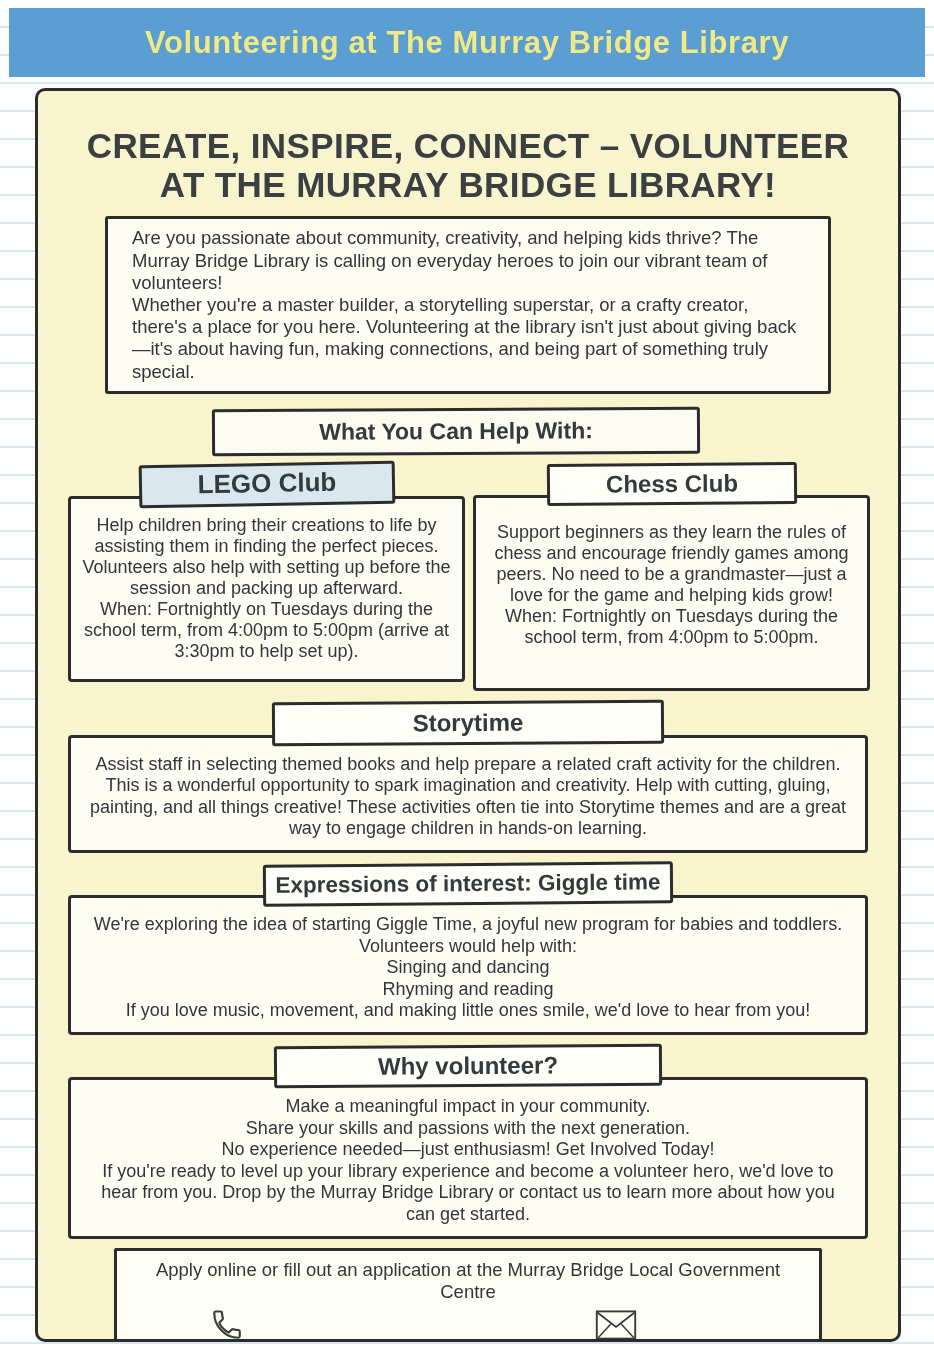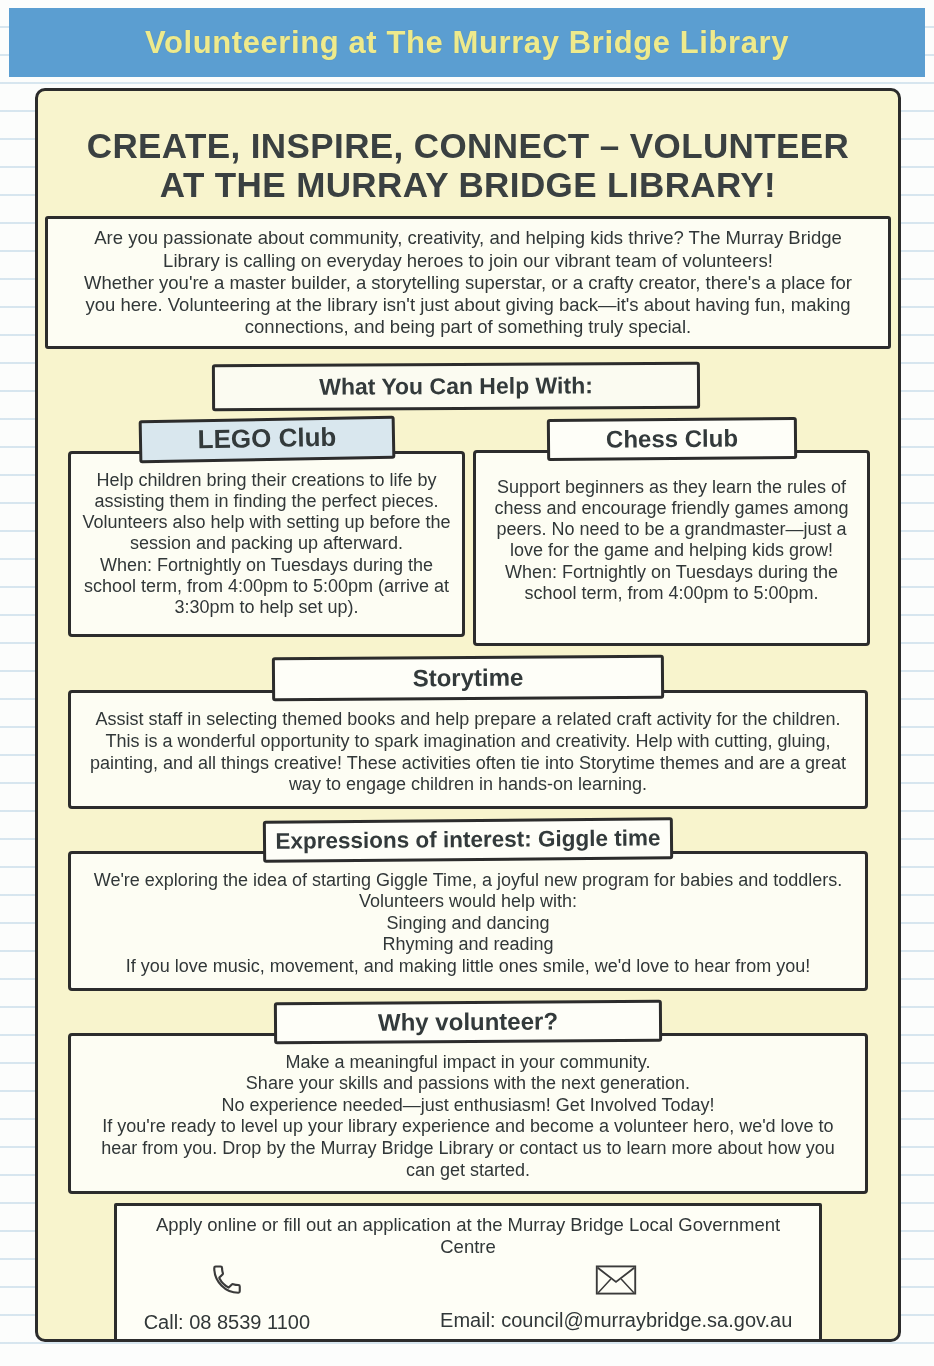--- a/index.html
+++ b/index.html
@@ -24,23 +24,23 @@
     position:absolute;left:35px;top:88px;width:866px;height:1254px;
     box-sizing:border-box;background:#f8f4cd;border:3px solid #2c2c2c;
     border-radius:10px;padding-top:29px;overflow:hidden;
   }
   .page-title{
     margin:6px 12px 0;text-align:center;font-size:35px;line-height:1.12;
     font-weight:bold;color:#3a4041;letter-spacing:.4px;
   }
   .page-title span{display:block;}
   .intro-box{
-    margin:12px auto 0;width:846px;box-sizing:border-box;
+    margin:12px auto 0;width:726px;box-sizing:border-box;
     border:3px solid #2c2c2c;background:#fdfdf3;border-radius:3px;
-    padding:8px 24px;text-align:center;font-size:18.5px;line-height:1.2;color:#313738;
+    padding:8px 24px;font-size:18.5px;line-height:1.2;color:#313738;
   }
   .help-header{
     margin:14px auto 0;width:488px;box-sizing:border-box;position:relative;left:-12px;
     border:3px solid #2c2c2c;background:#fbfbf1;border-radius:3px;
     text-align:center;font-size:23px;font-weight:bold;color:#333a3b;
     padding:7px 0;transform:rotate(-.3deg);
   }
   .cols{display:flex;gap:8px;margin:8px 28px 0 30px;align-items:flex-start;}
   .col{width:398px;}
   .tab{

